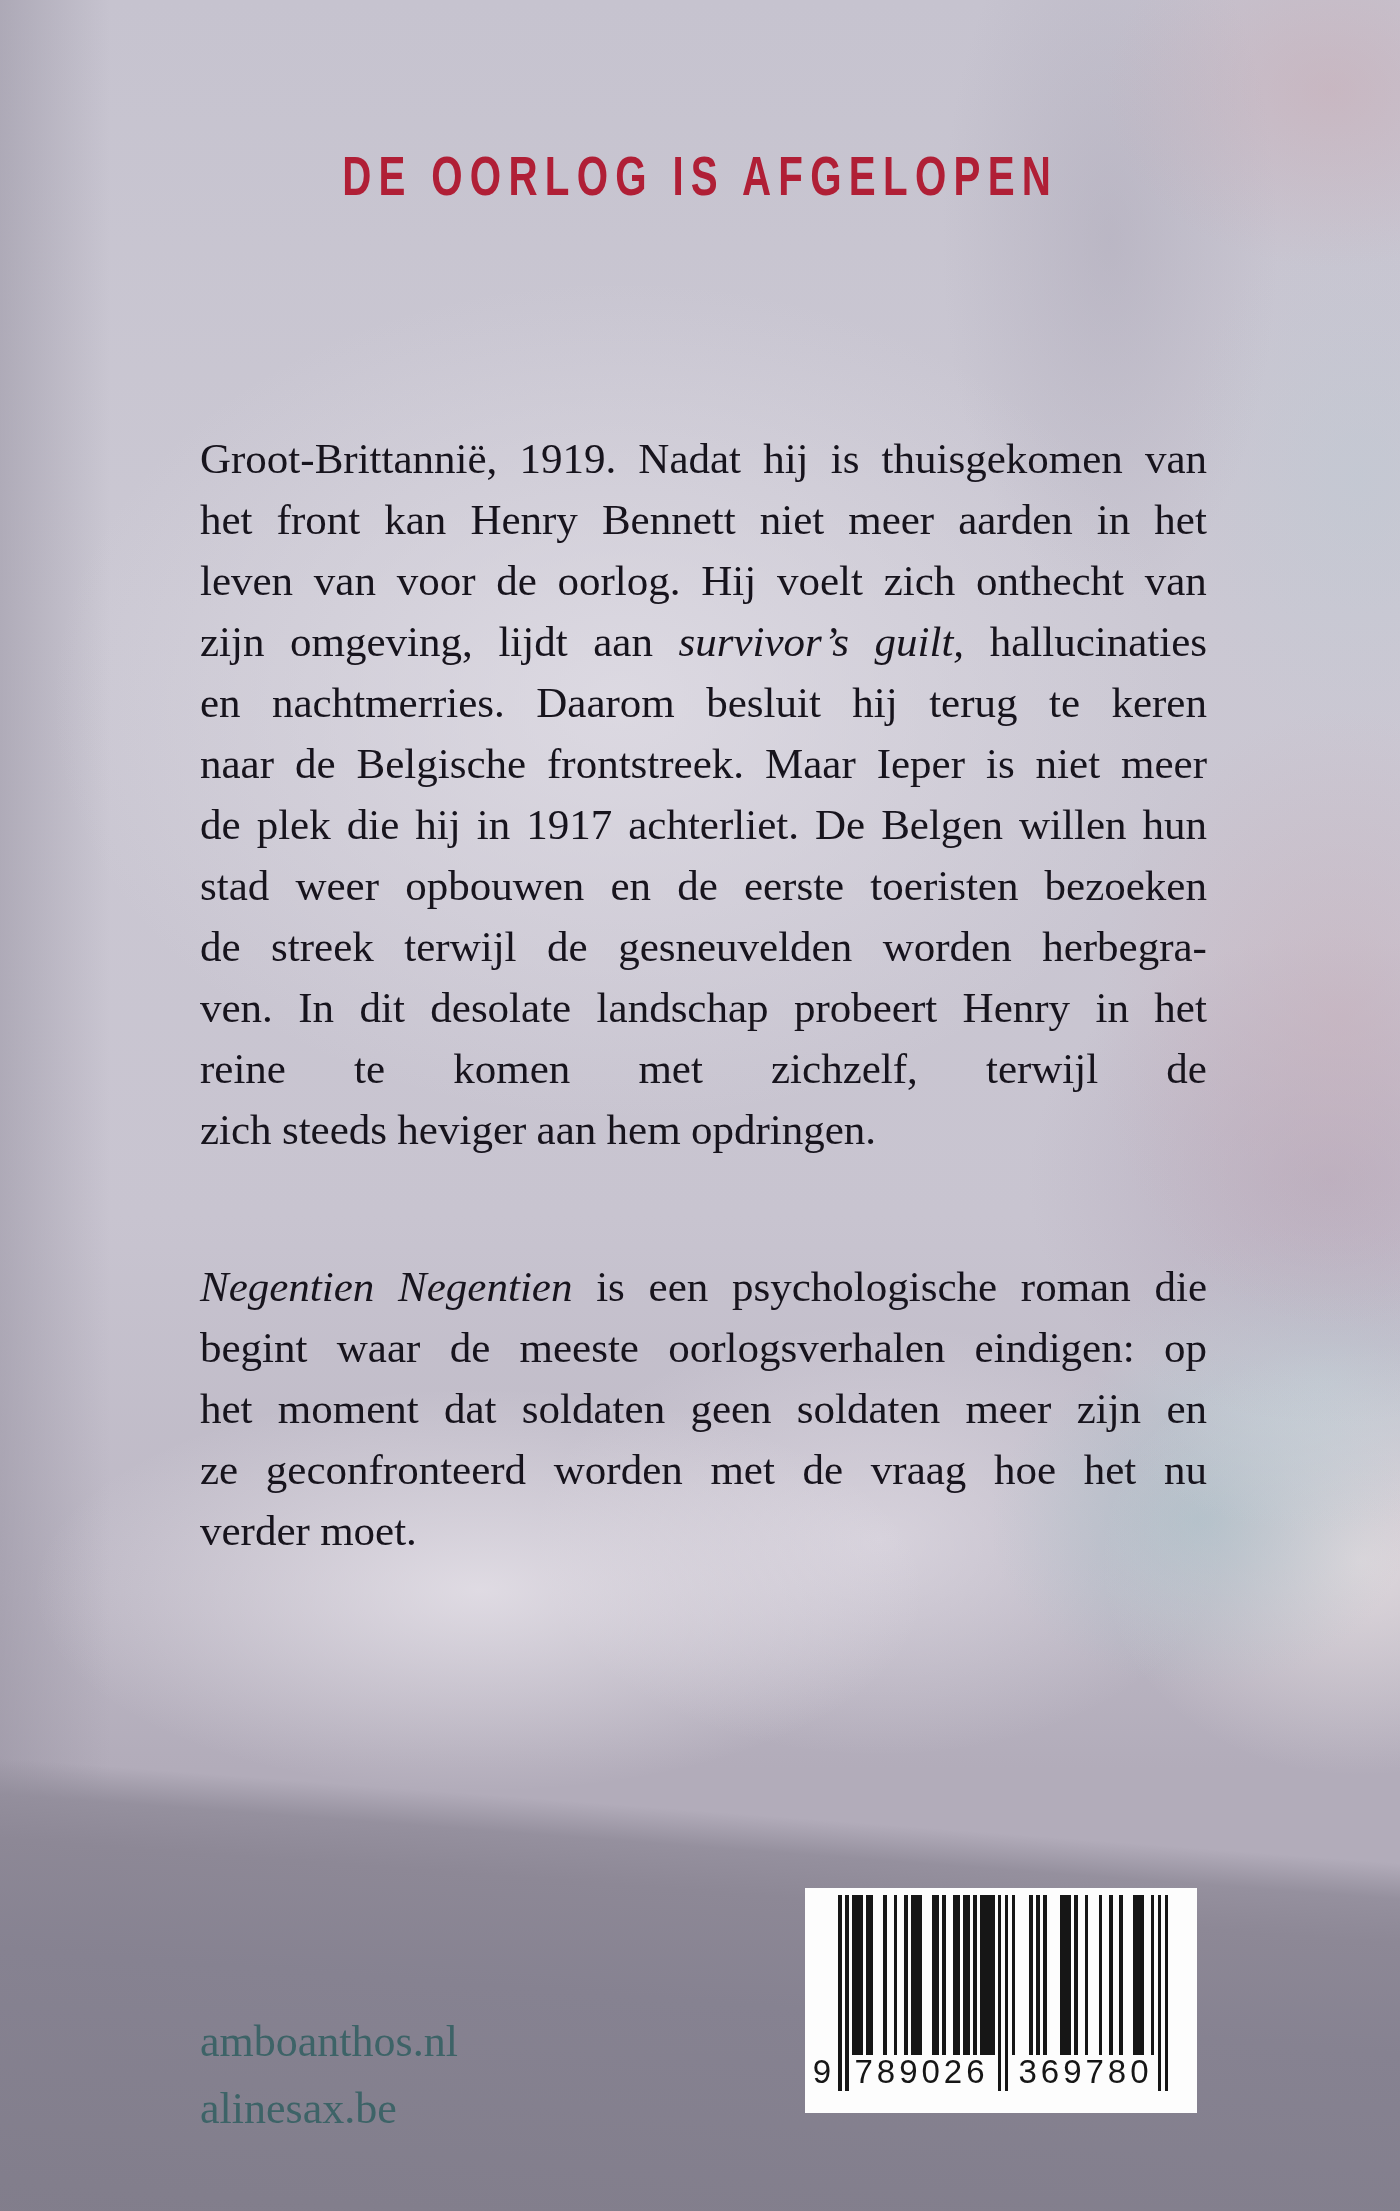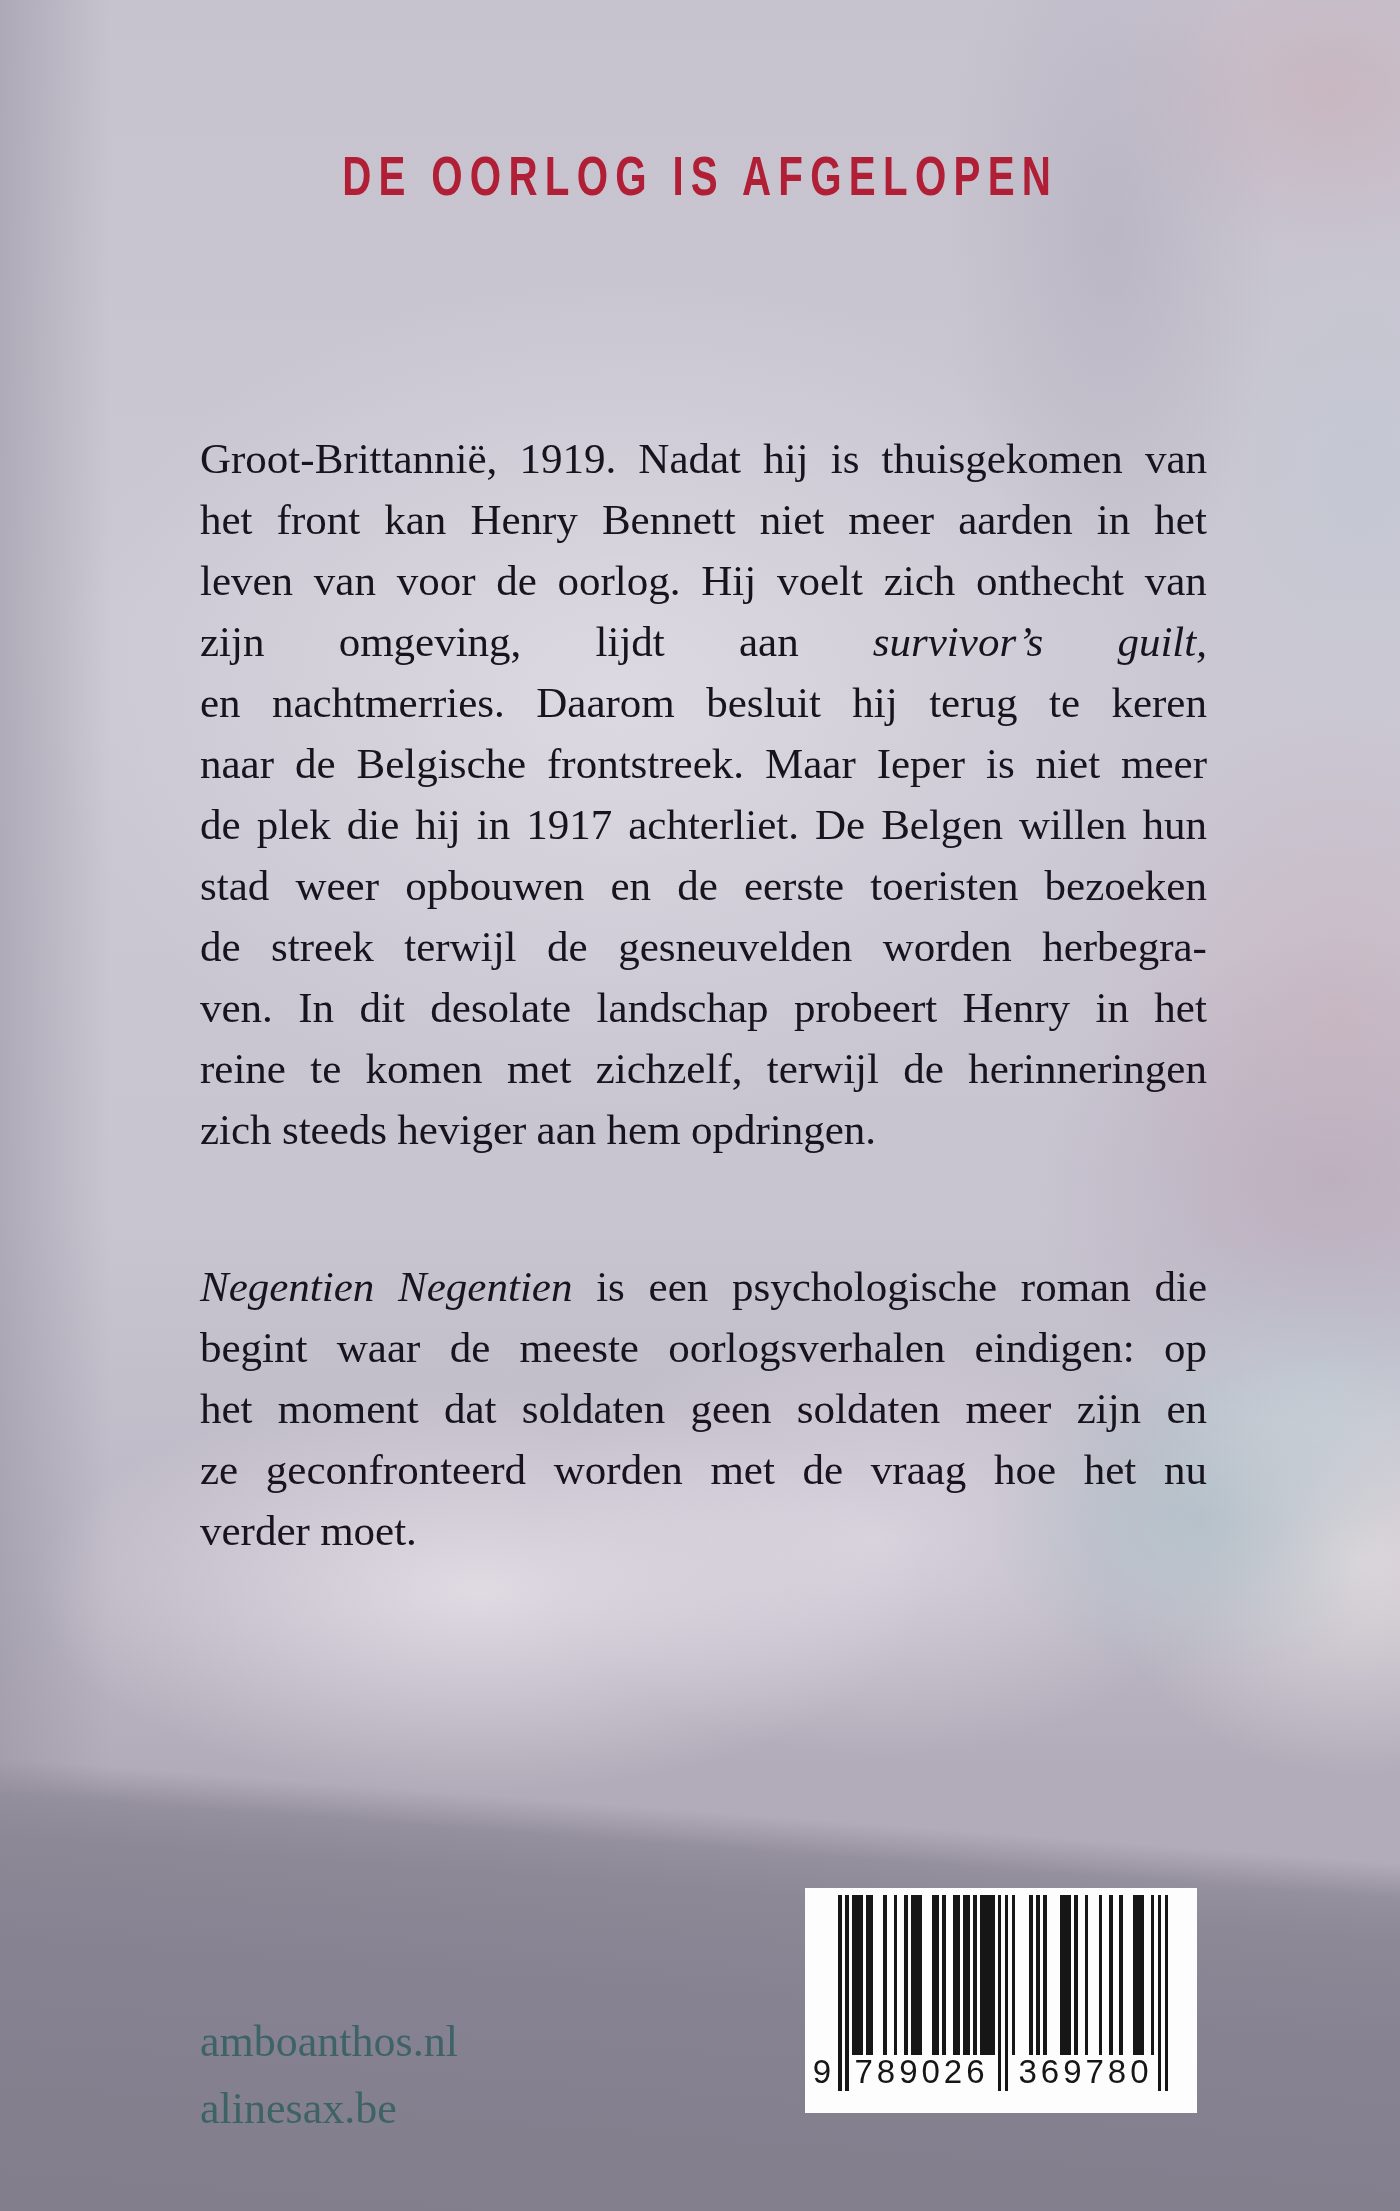--- a/index.html
+++ b/index.html
@@ -135,20 +135,21 @@
             <span class="w">onthecht</span>
             <span class="w">van</span>
           </div>
           <div class="line">
             <span class="w">zijn</span>
             <span class="w">omgeving,</span>
             <span class="w">lijdt</span>
             <span class="w">aan</span>
             <span class="w it">survivor’s</span>
             <span class="w it">guilt,</span>
+            <span class="w">hallucinaties</span>
           </div>
           <div class="line">
             <span class="w">en</span>
             <span class="w">nachtmerries.</span>
             <span class="w">Daarom</span>
             <span class="w">besluit</span>
             <span class="w">hij</span>
             <span class="w">terug</span>
             <span class="w">te</span>
             <span class="w">keren</span>
@@ -208,21 +209,20 @@
             <span class="w">het</span>
           </div>
           <div class="line">
             <span class="w">reine</span>
             <span class="w">te</span>
             <span class="w">komen</span>
             <span class="w">met</span>
             <span class="w">zichzelf,</span>
             <span class="w">terwijl</span>
             <span class="w">de</span>
-            <span class="w">herinneringen</span>
           </div>
           <div class="line last"><span class="w">zich</span><span class="w">steeds</span><span class="w">heviger</span><span class="w">aan</span><span class="w">hem</span><span class="w">opdringen.</span></div>
         </div>
         <div class="para">
           <div class="line">
             <span class="w it">Negentien</span>
             <span class="w it">Negentien</span>
             <span class="w">is</span>
             <span class="w">een</span>
             <span class="w">psychologische</span>

